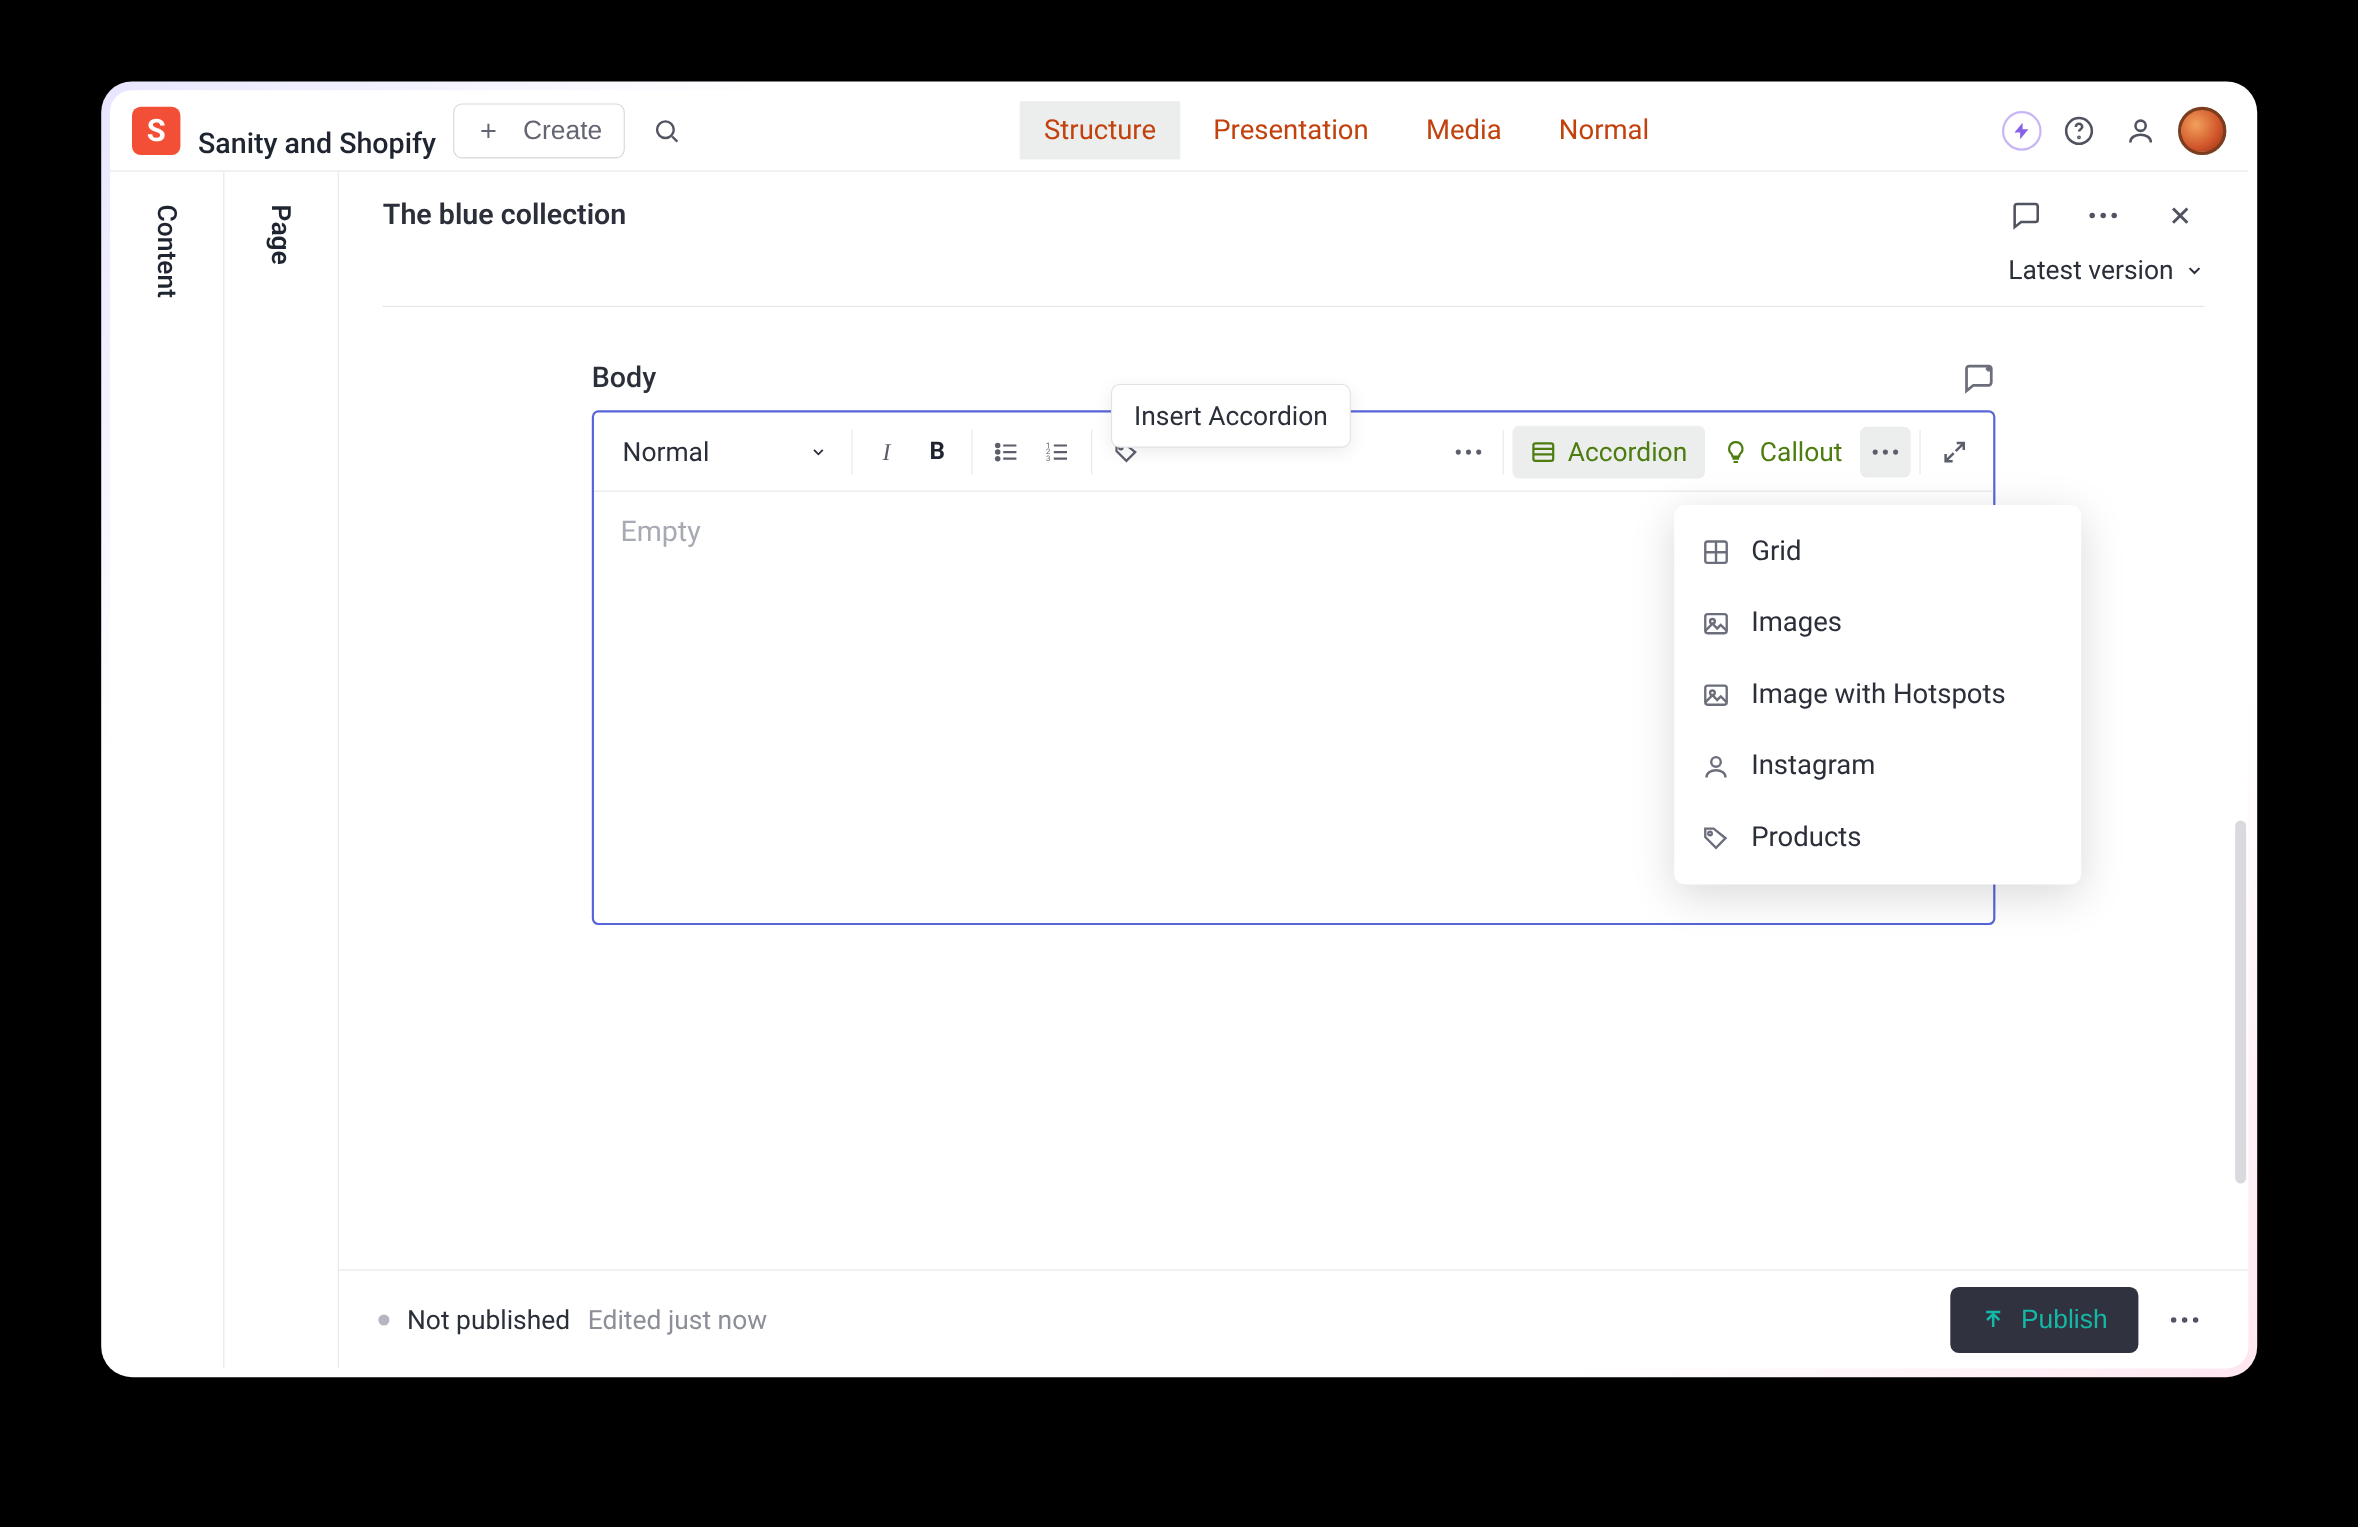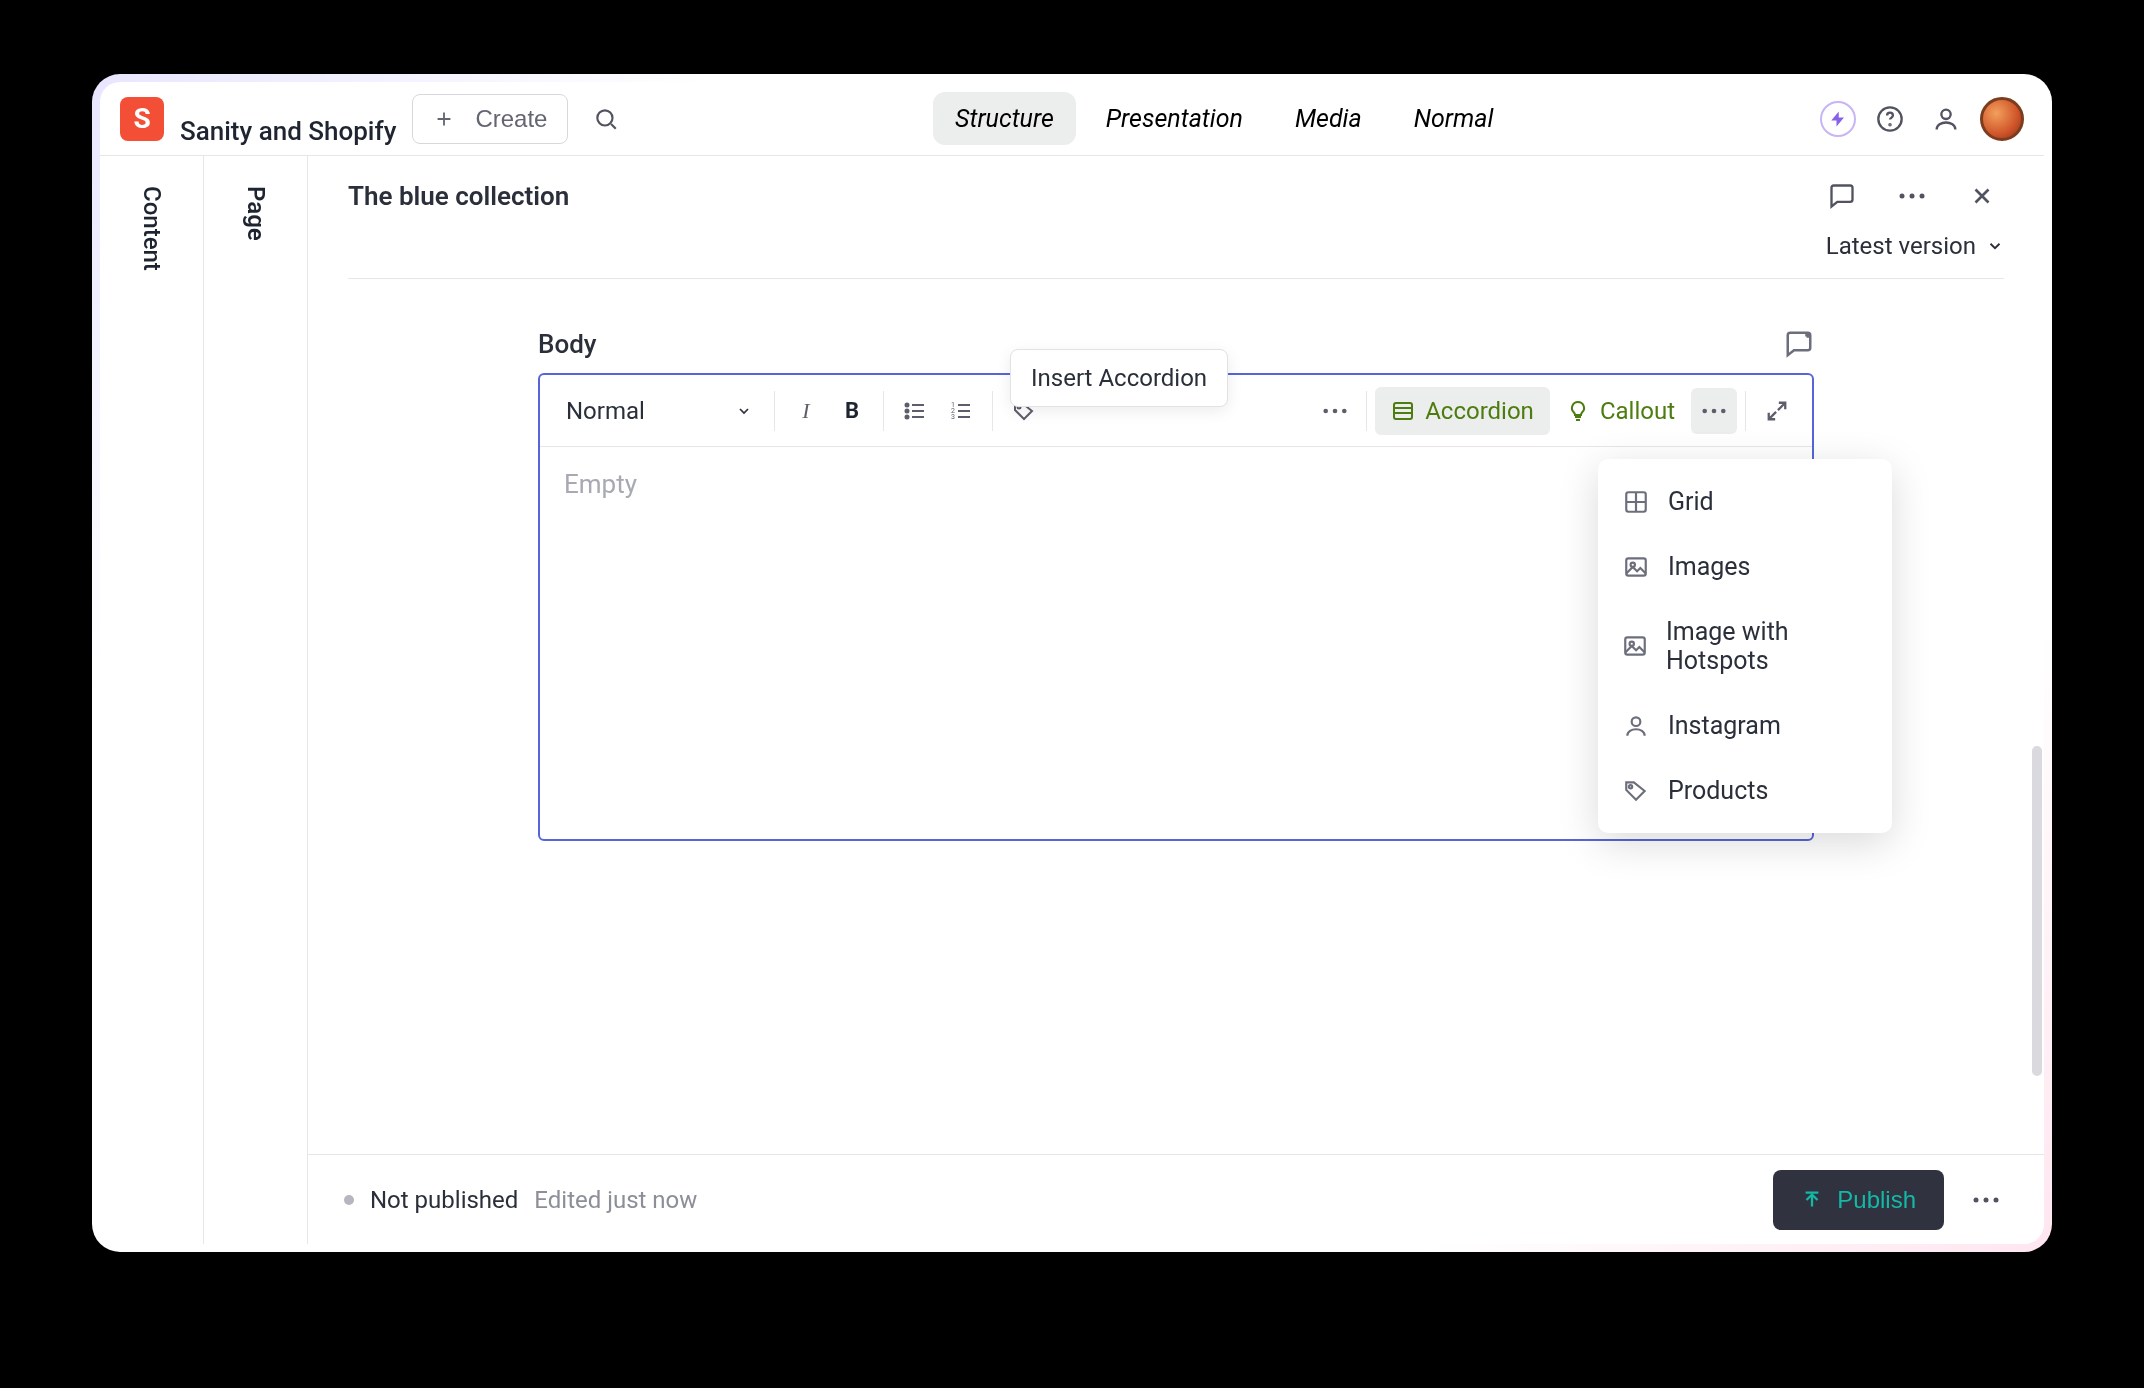--- a/index.html
+++ b/index.html
@@ -67,24 +67,23 @@
   color: #515460;
 }
 .nav-center {
   flex: 1;
   display: flex; align-items: center; justify-content: center;
   gap: 8px;
 }
 .nav-item {
   padding: 12px 22px;
   font-size: 25px;
-  color: #000000;
-  border-radius: 12px;
+  color: #c2410c;
+  border-radius: 0;
   cursor: pointer;
-  font-style: italic;
 }
 .nav-item.active { background: #eceded; }
 .topbar-right {
   display: flex; align-items: center; gap: 12px;
 }
 .bolt-badge {
   width: 36px; height: 36px;
   border: 2px solid #c8b5f5;
   border-radius: 50%;
   display: flex; align-items: center; justify-content: center;
@@ -198,21 +197,21 @@
   color: #2a2f3a;
   box-shadow: 0 4px 16px rgba(0,0,0,0.08);
   z-index: 10;
 }
 
 
 .insert-menu {
   position: absolute;
   top: 180px;
   right: 152px;
-  width: 294px;
+  width: 370px;
   background: #fff;
   border-radius: 10px;
   box-shadow: 0 10px 40px rgba(0,0,0,0.15);
   padding: 10px 0;
   z-index: 20;
 }
 .insert-menu-item {
   display: flex; align-items: center; gap: 18px;
   padding: 18px 24px;
   font-size: 25px; color: #2a2f3a;

